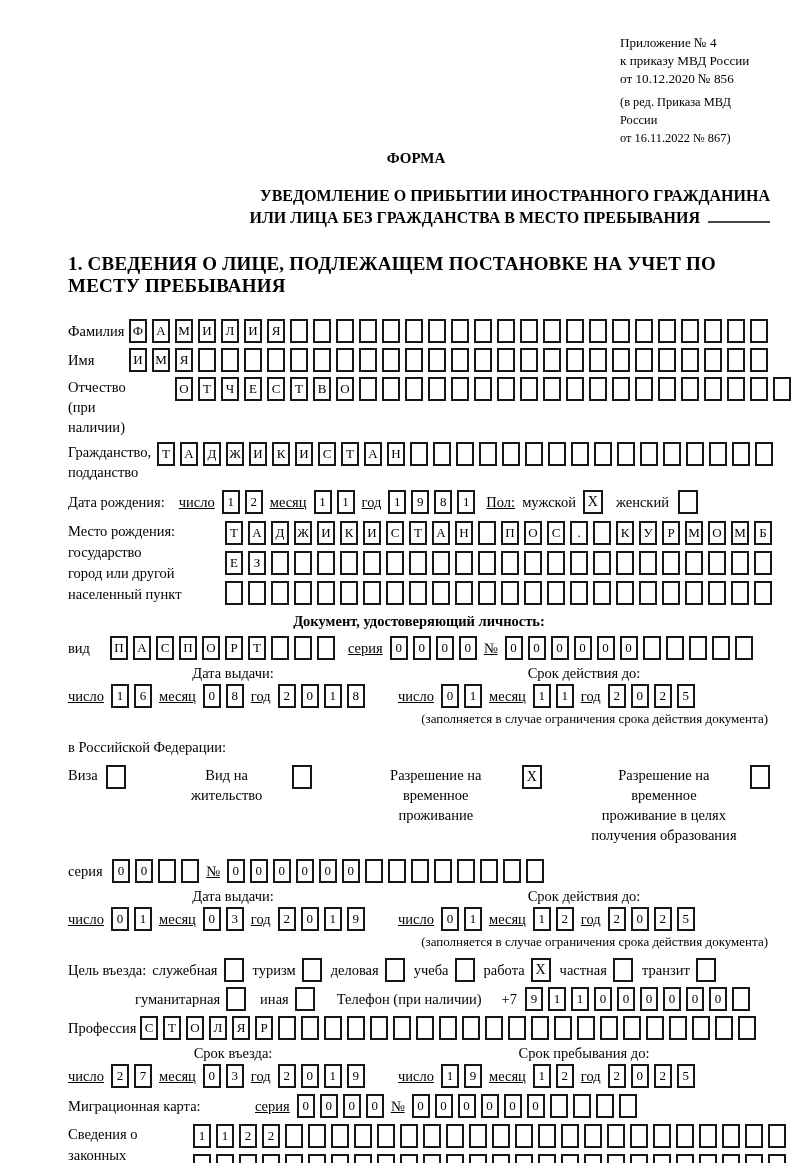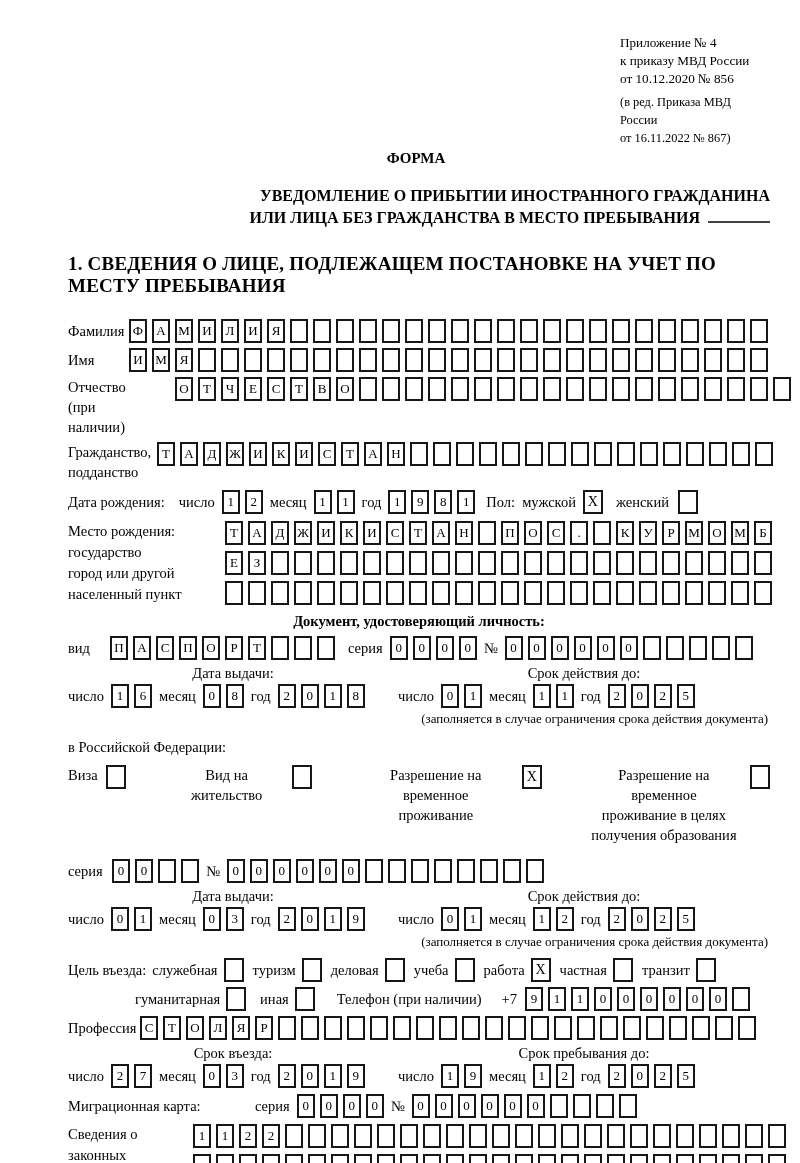--- a/index.html
+++ b/index.html
@@ -28,21 +28,21 @@
   .boxcol .boxes{display:flex;margin-bottom:6px;}
   
   .appendix{margin-left:552px;font-size:13.2px;line-height:18px;}
   .appendix div:nth-child(4),.appendix div:nth-child(5){font-size:12.4px;}
   .appendix div:nth-child(4){margin-top:5px;}
   .forma{text-align:center;font-weight:bold;font-size:15px;margin-top:3px;padding-right:6px;}
   .title{text-align:right;font-weight:bold;font-size:16px;line-height:22px;margin-top:18px;}
   .title-underline{display:inline-block;width:62px;border-bottom:2px solid #444;height:1px;margin-left:8px;}
   .sect{font-weight:bold;font-size:19px;margin-top:24px;margin-bottom:22px;letter-spacing:.2px;}
   .dochead{text-align:center;font-weight:bold;font-size:14.5px;margin:2px 0 6px 0;}
-  .dl{margin:0 7px 0 2px;}
+  .dl{margin:0 7px 0 2px;text-decoration:underline;}
   .dl.first{margin-left:0;}
   .dates-heads{display:flex;font-size:14.5px;margin-bottom:2px;}
   .dates-heads .h1{width:330px;text-align:center;}
   .dates-heads .h2{flex:1;text-align:center;}
   .dates-line{display:flex;font-size:14.5px;align-items:center;margin-bottom:3px;}
   .dgroup{display:flex;align-items:center;}
   .dgroup.left{width:330px;}
   .note{font-size:13px;text-align:right;margin-bottom:8px;padding-right:2px;}
   .intro{font-size:14.5px;line-height:24px;}
   .opts{display:flex;align-items:flex-start;font-size:14.5px;margin:6px 0 14px 0;gap:20px;}

